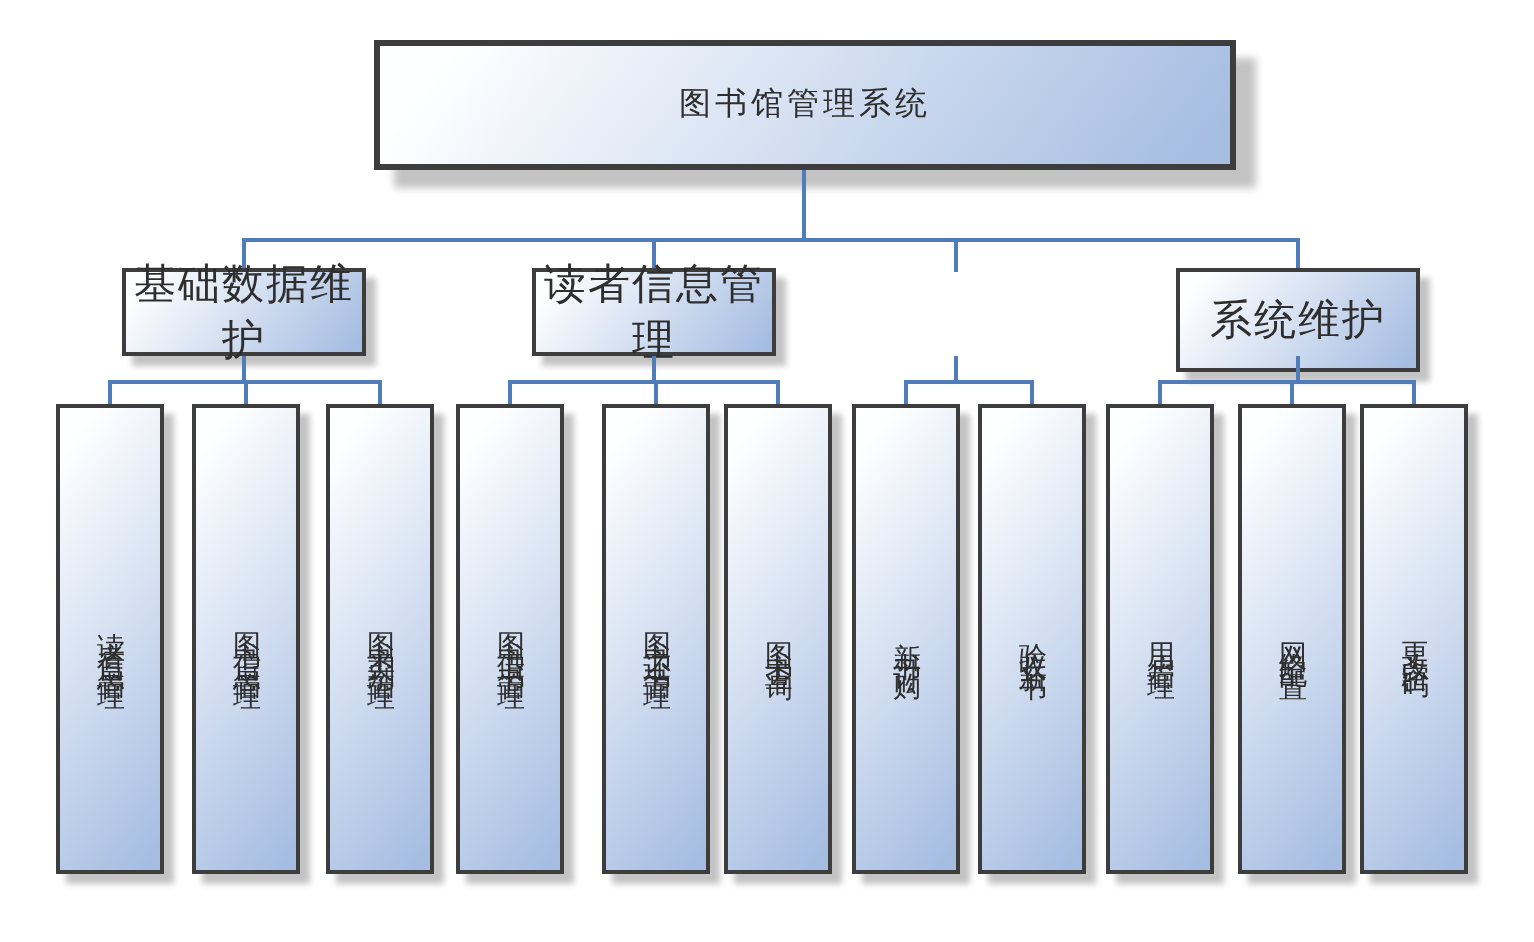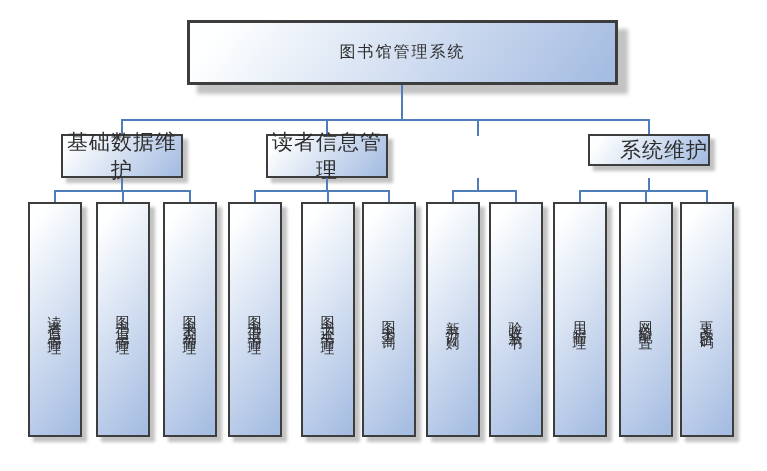--- a/index.html
+++ b/index.html
@@ -64,21 +64,21 @@
   <div class="line" style="left:326px; top:119px; width:2px; height:17px;"></div>
   <div class="line" style="left:477px; top:119px; width:2px; height:17px;"></div>
   <div class="line" style="left:648px; top:119px; width:2px; height:17px;"></div>
 
   <div class="box branch" style="left:61px; top:134px; width:122px; height:44px;">
     <span class="lbl">基础数据维护</span>
   </div>
   <div class="box branch" style="left:266px; top:134px; width:122px; height:44px;">
     <span class="lbl">读者信息管理</span>
   </div>
-  <div class="box branch" style="left:588px; top:134px; width:122px; height:32px;justify-content:flex-end;">
+  <div class="box branch" style="left:588px; top:134px; width:122px; height:52px;">
     <span class="lbl">系统维护</span>
   </div>
 
   <div class="line" style="left:121px; top:178px; width:2px; height:14px;"></div>
   <div class="line" style="left:54px;  top:190px; width:137px; height:2px;"></div>
   <div class="line" style="left:54px;  top:190px; width:2px; height:13px;"></div>
   <div class="line" style="left:122px; top:190px; width:2px; height:13px;"></div>
   <div class="line" style="left:189px; top:190px; width:2px; height:13px;"></div>
 
   <div class="line" style="left:326px; top:178px; width:2px; height:14px;"></div>

